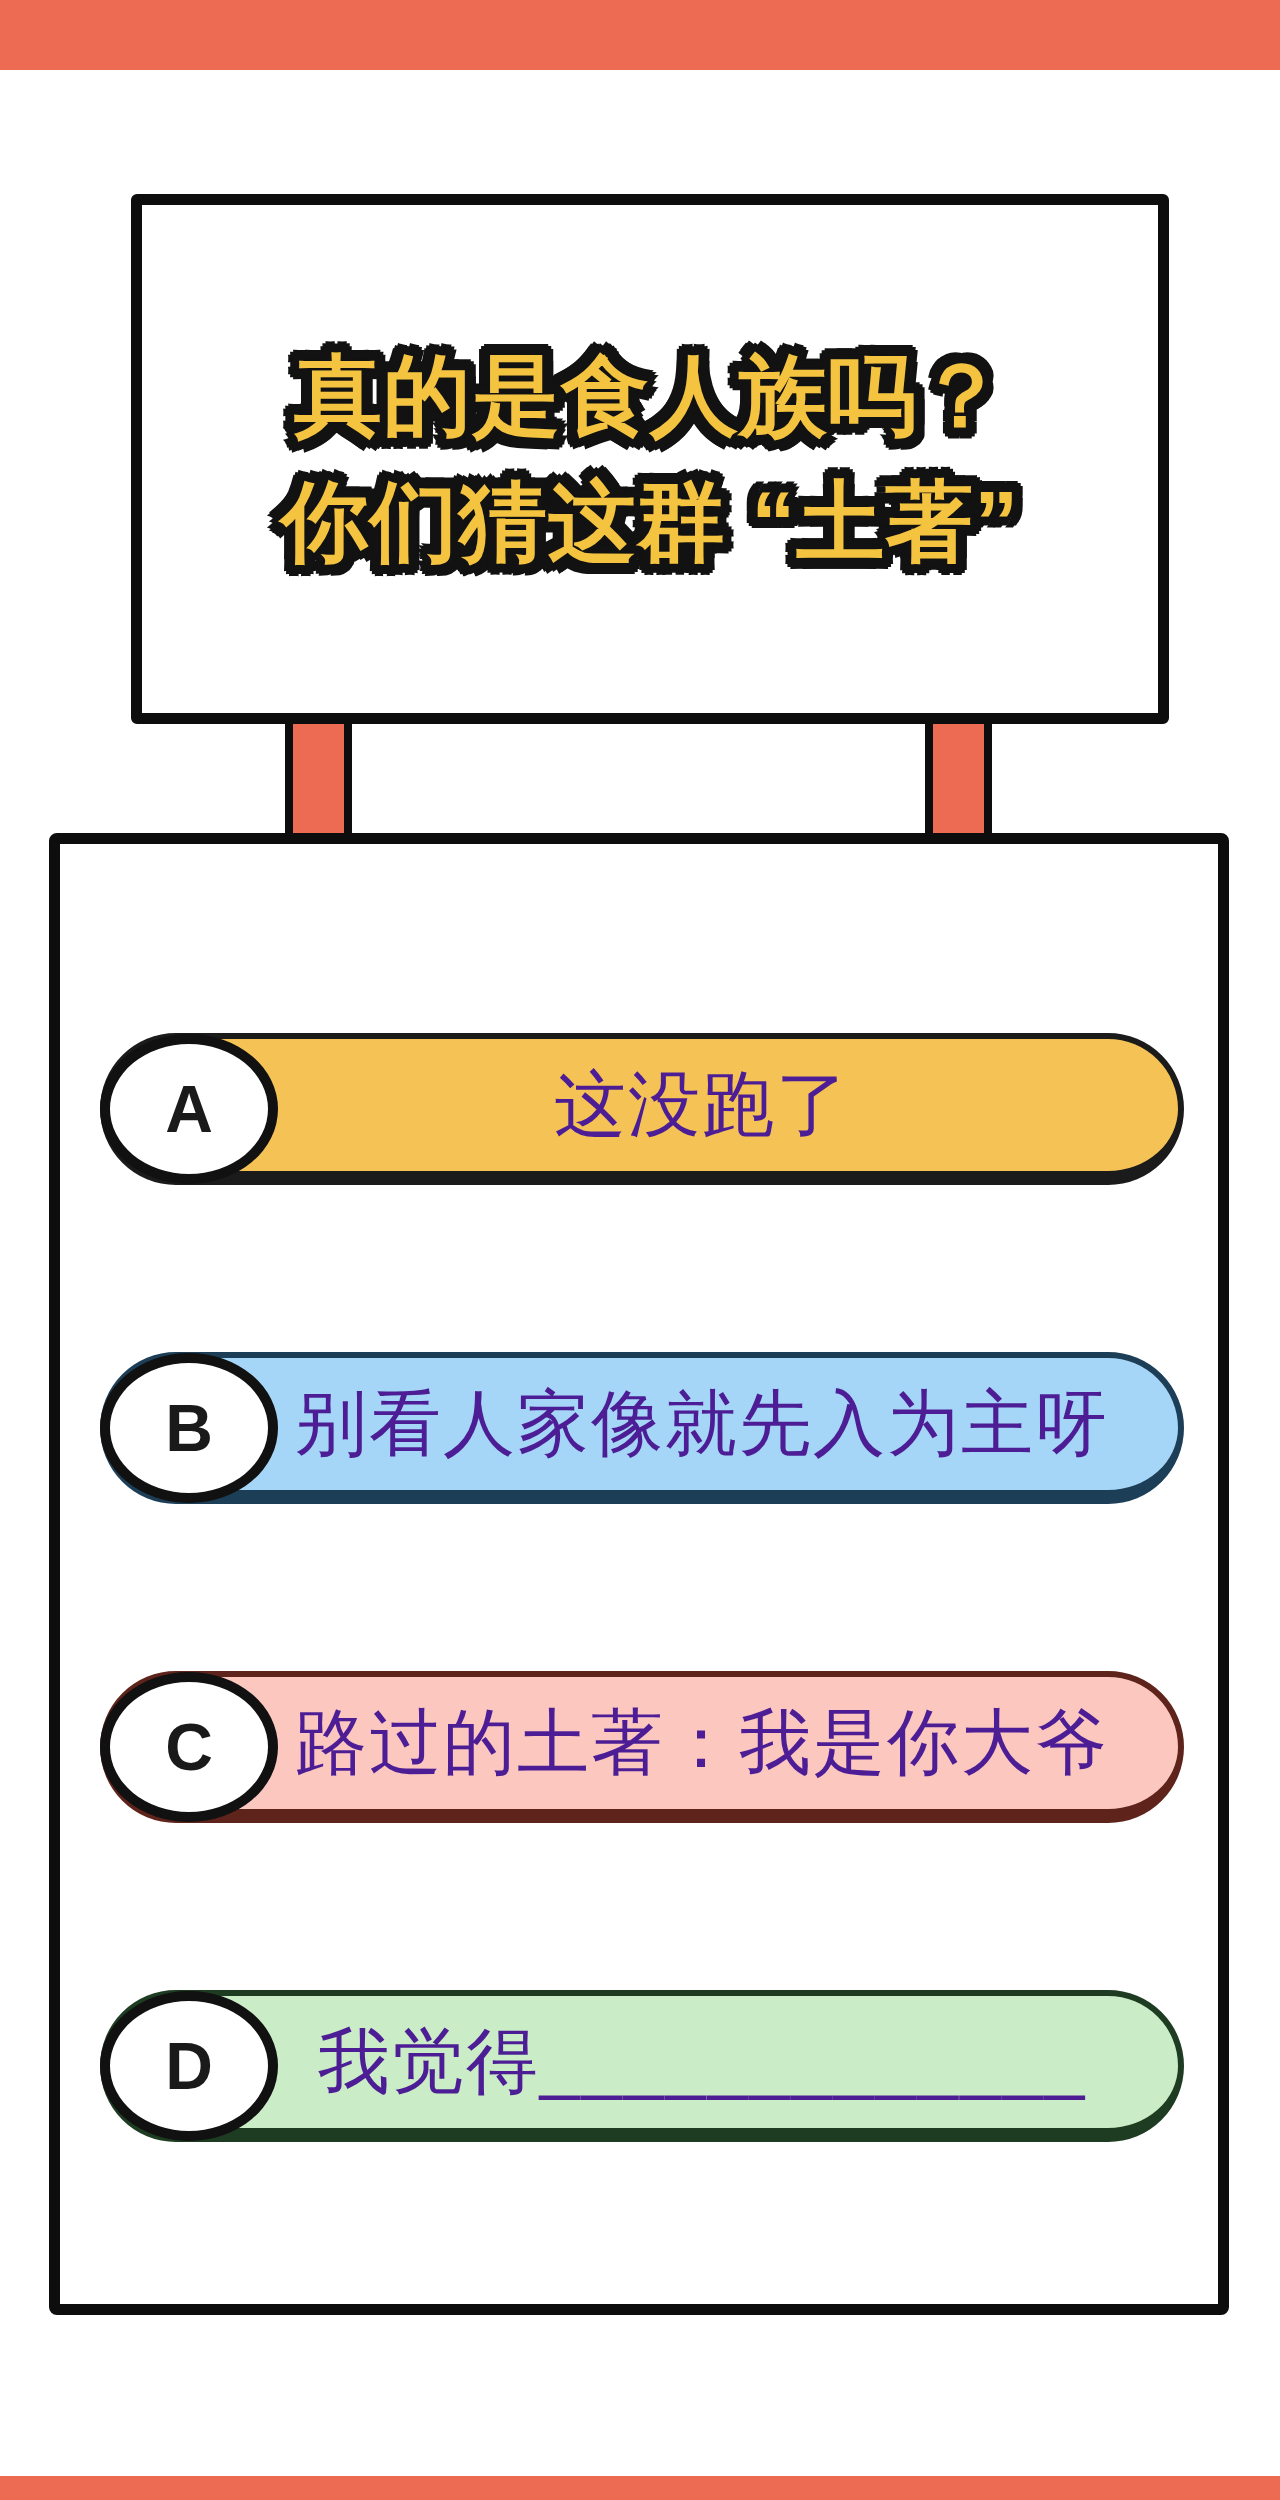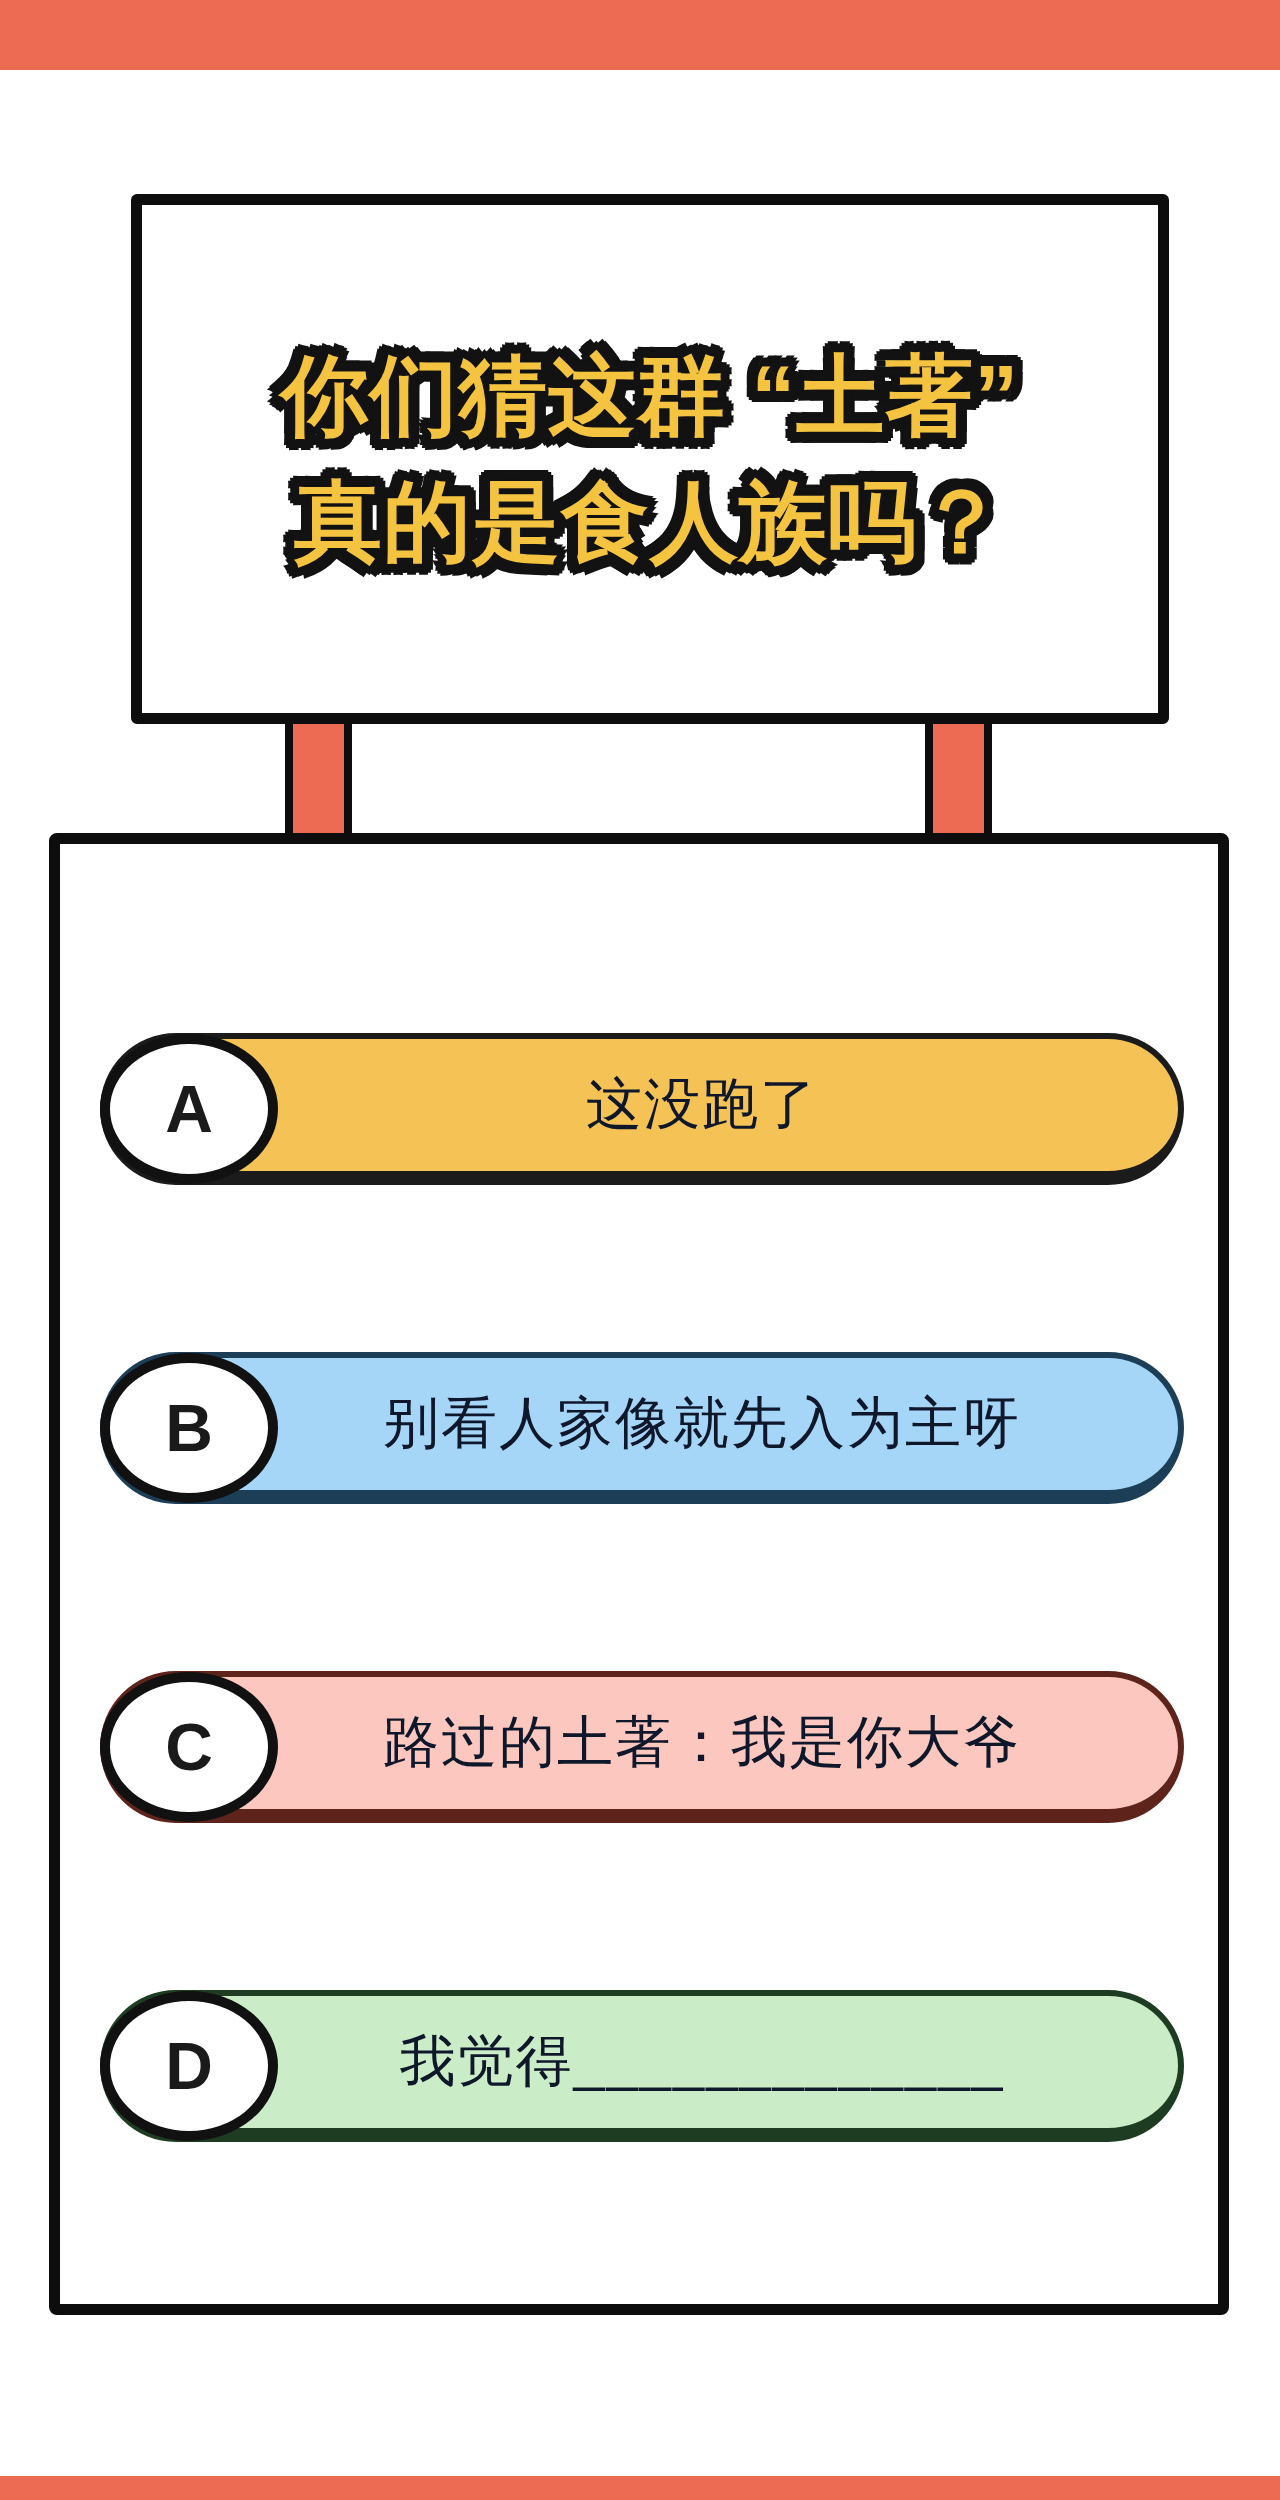--- a/index.html
+++ b/index.html
@@ -54,21 +54,21 @@
   .pill {
     position:absolute; left:0; top:0; width:1084px; height:152px;
     background:var(--fill,#eee);
     border:6px solid var(--border,#111);
     border-bottom-width:14px;
     border-radius:80px;
     display:flex; align-items:center; justify-content:center;
     padding-left:120px;
   }
   .pill-label {
-    font-size:56px; font-weight:400; color:#0f172a; letter-spacing:2px; white-space:nowrap;
+    font-size:72px; font-weight:400; color:#4c1d95; letter-spacing:2px; white-space:nowrap;
   }
   .bubble {
     position:absolute; left:0; top:1px; width:178px; height:150px;
     background:#ffffff; border:10px solid #111111; border-radius:50%;
     display:flex; align-items:center; justify-content:center;
   }
   .bubble-letter { font-size:66px; font-weight:700; color:#1a1a1a; }
 
   .opt-a { top:1033px; }
   .opt-b { top:1352px; }
@@ -79,22 +79,22 @@
 <body>
 
 <div class="canvas">
 
   <div class="topbar" style="background: rgb(237, 106, 83);"></div>
 
   <div class="post post-left" style="background: rgb(237, 106, 83);"></div>
   <div class="post post-right" style="background: rgb(237, 106, 83);"></div>
 
   <div class="sign">
+    <div class="sign-title" style="color: rgb(244, 196, 64);">真的是食人族吗？</div>
     <div class="sign-title" style="color: rgb(244, 196, 64);">你们猜这群 “土著”</div>
-    <div class="sign-title" style="color: rgb(244, 196, 64);">真的是食人族吗？</div>
   </div>
 
   <div class="options-box"></div>
 
   <div class="option opt-a" style="--fill: #F5C355; --border: #1b1b1b;">
     <div class="pill">
       <span class="pill-label">这没跑了</span>
     </div>
     <div class="bubble">
       <span class="bubble-letter">A</span>

